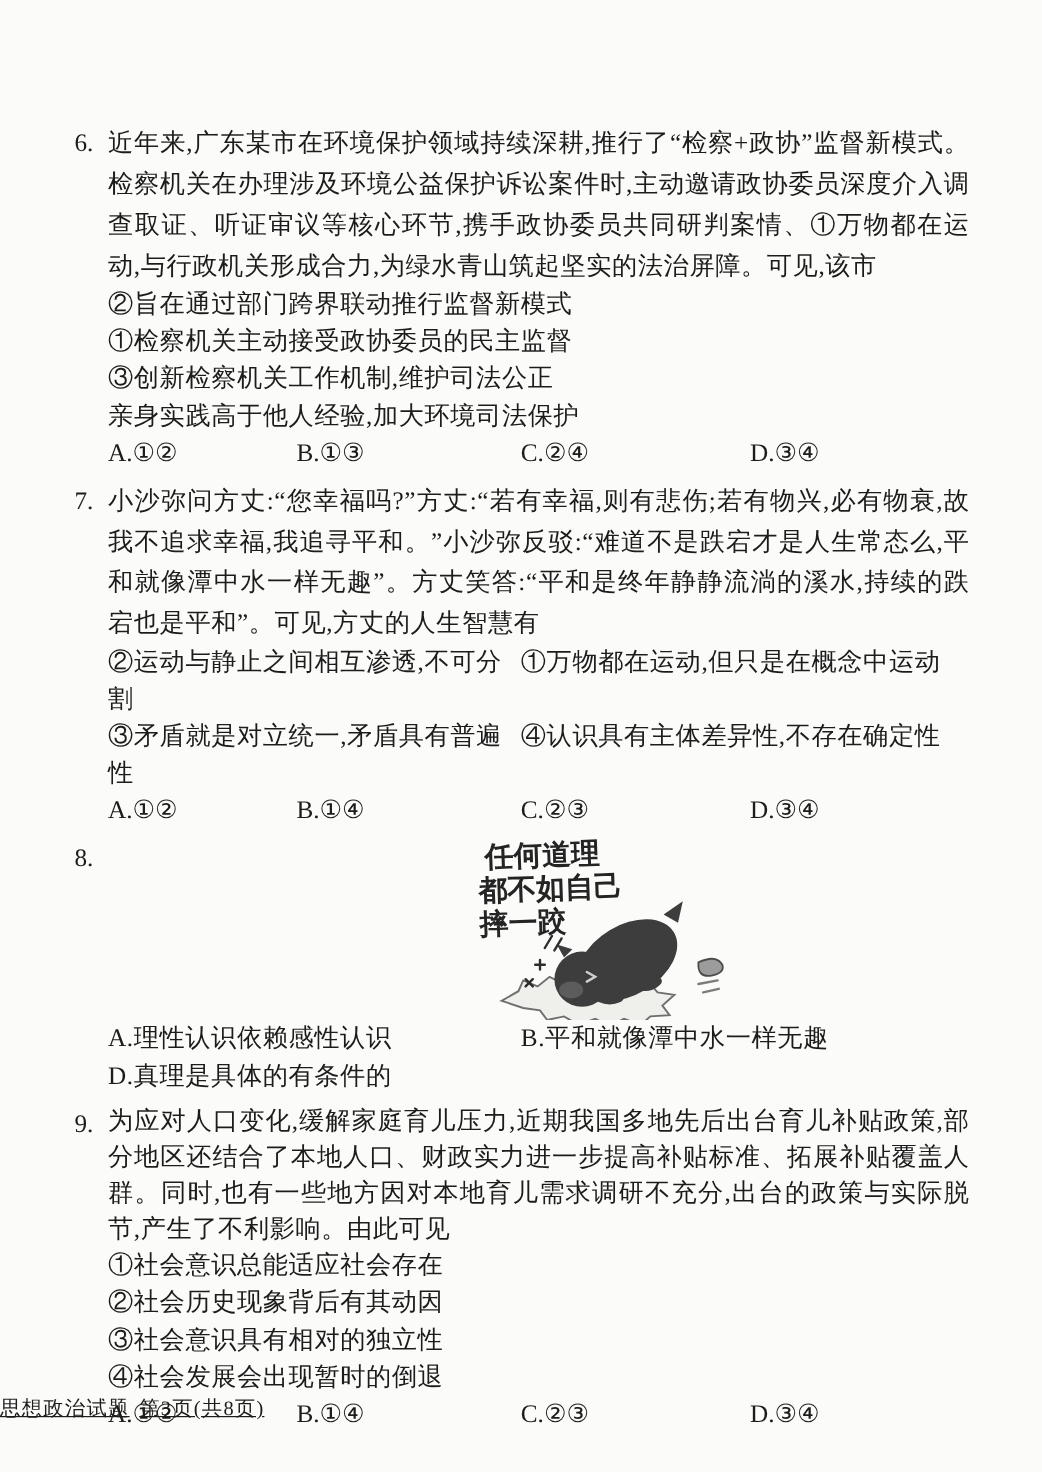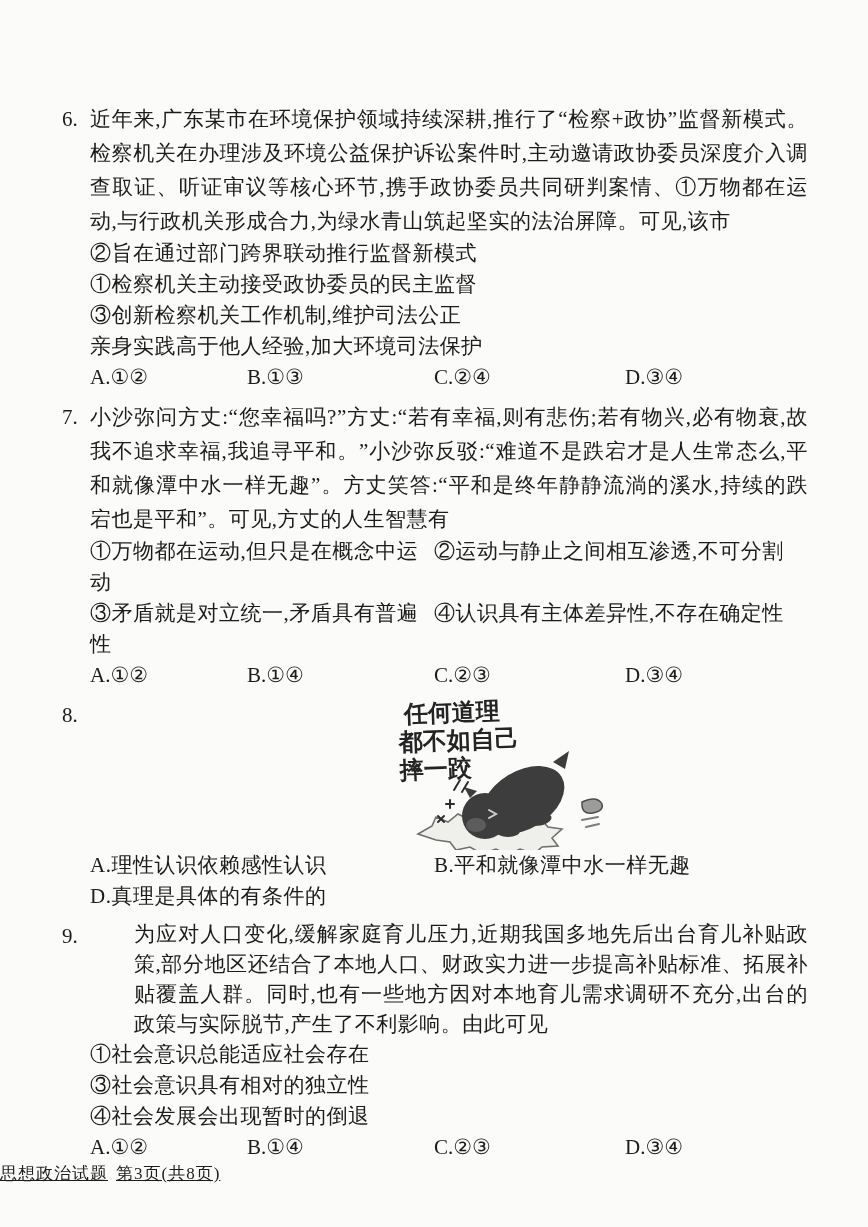--- a/index.html
+++ b/index.html
@@ -13,21 +13,21 @@
   .sheet {
     box-sizing: border-box;
     position: relative;
     width: 868px; height: 1227px;
     padding: 102px 60px 0 62px;
   }
   .question { position: relative; padding-left: 28px; font-size: 21px; }
   .question + .question { margin-top: 7px; }
   .qnum { position: absolute; left: 0; top: 0; line-height: 34px; }
   .stem { display: block; text-align: justify; line-height: 34px; letter-spacing: 0.5px; }
-  .stem.tight { line-height: 30px; margin-left: 44px; }
+  .stem.tight { line-height: 30px; }
   .items .item { line-height: 31px; letter-spacing: 0.5px; }
   .choices4 {
     display: grid;
     grid-template-columns: 157px 187px 191px auto;
     line-height: 31px;
     font-family: Liberation Serif, serif;
   }
   .two-col {
     display: grid;
     grid-template-columns: 344px auto;
@@ -70,22 +70,22 @@
       <span>B.①③</span>
       <span>C.②④</span>
       <span>D.③④</span>
     </div>
   </div>
 
   <div class="question">
     <span class="qnum">7.</span>
     <span class="stem">小沙弥问方丈:“您幸福吗?”方丈:“若有幸福,则有悲伤;若有物兴,必有物衰,故我不追求幸福,我追寻平和。”小沙弥反驳:“难道不是跌宕才是人生常态么,平和就像潭中水一样无趣”。方丈笑答:“平和是终年静静流淌的溪水,持续的跌宕也是平和”。可见,方丈的人生智慧有</span>
     <div class="two-col">
+      <span>②运动与静止之间相互渗透,不可分割</span>
       <span>①万物都在运动,但只是在概念中运动</span>
-      <span>②运动与静止之间相互渗透,不可分割</span>
       <span>③矛盾就是对立统一,矛盾具有普遍性</span>
       <span>④认识具有主体差异性,不存在确定性</span>
     </div>
     <div class="choices4">
       <span>A.①②</span>
       <span>B.①④</span>
       <span>C.②③</span>
       <span>D.③④</span>
     </div>
   </div>
@@ -137,20 +137,21 @@
       <span>B.平和就像潭中水一样无趣</span>
       <span>D.真理是具体的有条件的</span>
     </div>
   </div>
 
   <div class="question">
     <span class="qnum">9.</span>
     <span class="stem tight">为应对人口变化,缓解家庭育儿压力,近期我国多地先后出台育儿补贴政策,部分地区还结合了本地人口、财政实力进一步提高补贴标准、拓展补贴覆盖人群。同时,也有一些地方因对本地育儿需求调研不充分,出台的政策与实际脱节,产生了不利影响。由此可见</span>
     <div class="items">
       <div class="item">①社会意识总能适应社会存在</div>
+      <div class="item">②社会历史现象背后有其动因</div>
       <div class="item">③社会意识具有相对的独立性</div>
       <div class="item">④社会发展会出现暂时的倒退</div>
     </div>
     <div class="choices4">
       <span>A.①②</span>
       <span>B.①④</span>
       <span>C.②③</span>
       <span>D.③④</span>
     </div>
   </div>

